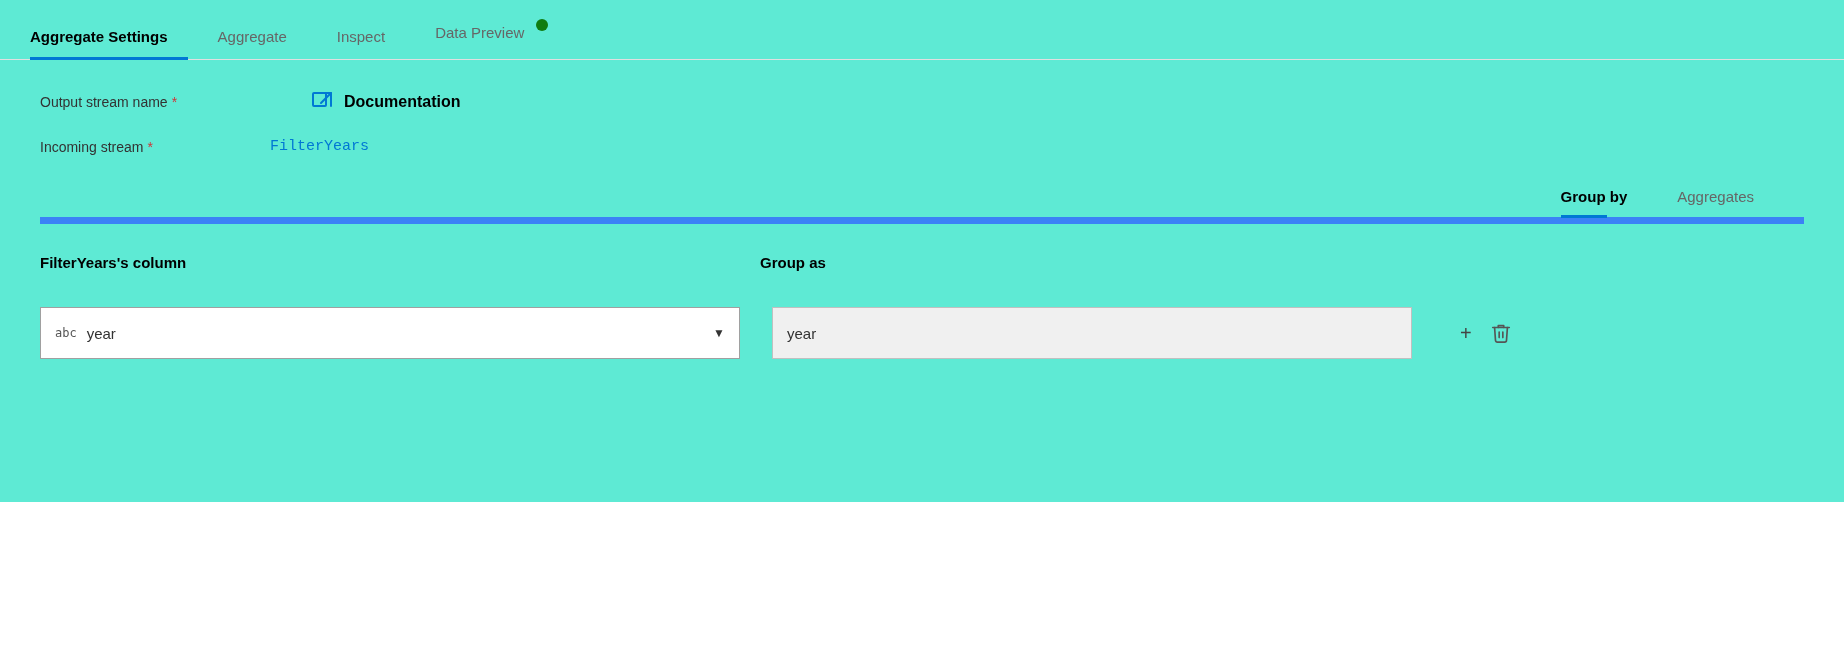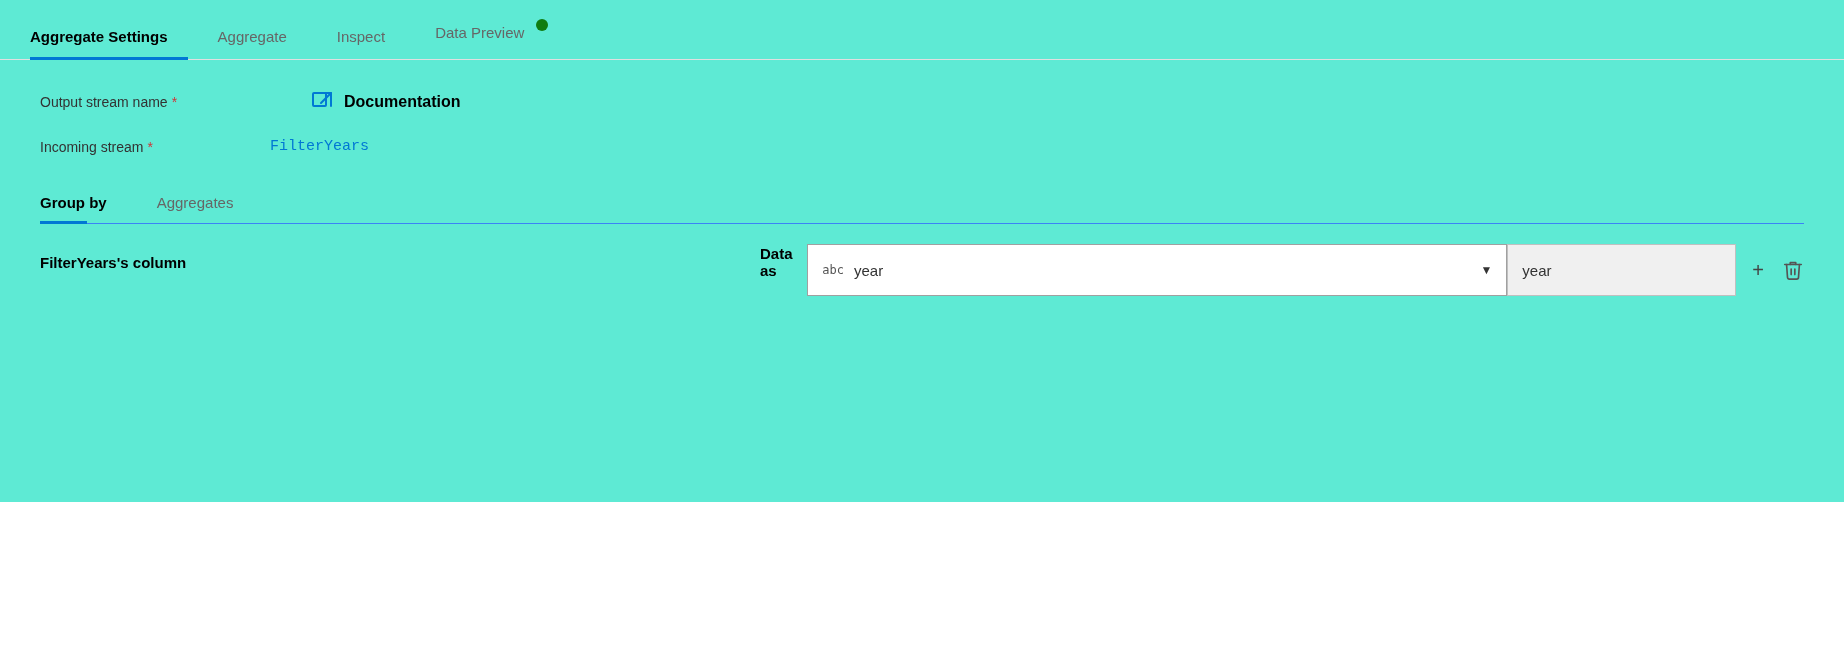--- a/index.html
+++ b/index.html
@@ -134,23 +134,24 @@
     .documentation-label {
       font-size: 16px;
       font-weight: 600;
       color: #000000;
     }
 
     
     .sub-tab-bar {
       display: flex;
       align-items: flex-end;
-      border-bottom: 1px solid #3b82f6;
-      margin-bottom: 20px;
+      border-bottom: 7px solid #3b82f6;
+      margin-bottom: 30px;
       height: 45px;
+      justify-content: flex-end;
     }
 
     .sub-tab-item {
       padding: 0 20px 12px 0;
       margin-right: 30px;
       cursor: pointer;
       font-size: 15px;
       color: #666666;
       position: relative;
     }
@@ -166,21 +167,21 @@
       bottom: -1px;
       left: 0;
       right: 40px;
       height: 3px;
       background: #0078d4;
     }
 
     
     .groupby-content {
       display: flex;
-      flex-direction: row;
+      flex-direction: column;
     }
 
     .columns-header-row {
       display: flex;
       align-items: center;
       margin-bottom: 16px;
     }
 
     .col-header {
       font-size: 15px;
@@ -193,21 +194,22 @@
     }
 
     .col-header-right {
       flex: 1;
     }
 
     
     .data-row {
       display: flex;
       align-items: center;
-      gap: 0;
+      gap: 32px;
+      margin-top: 20px;
     }
 
     .column-dropdown {
       width: 700px;
       height: 52px;
       border: 1px solid #a0a0a0;
       background: #ffffff;
       display: flex;
       align-items: center;
       padding: 0 14px;
@@ -317,21 +319,21 @@
       </div>
       <div class="sub-tab-item">
         <span>Aggregates</span>
       </div>
     </div>
 
     <div class="groupby-content">
 
       <div class="columns-header-row">
         <div class="col-header col-header-left">FilterYears's column</div>
-        <div class="col-header col-header-right">Data as</div>
+        <div class="col-header col-header-right">Group as</div>
       </div>
 
       <div class="data-row">
 
         <div class="column-dropdown">
           <span class="col-type-badge">abc</span>
           <span class="col-value">year</span>
           <span class="dropdown-arrow">▼</span>
         </div>
 

